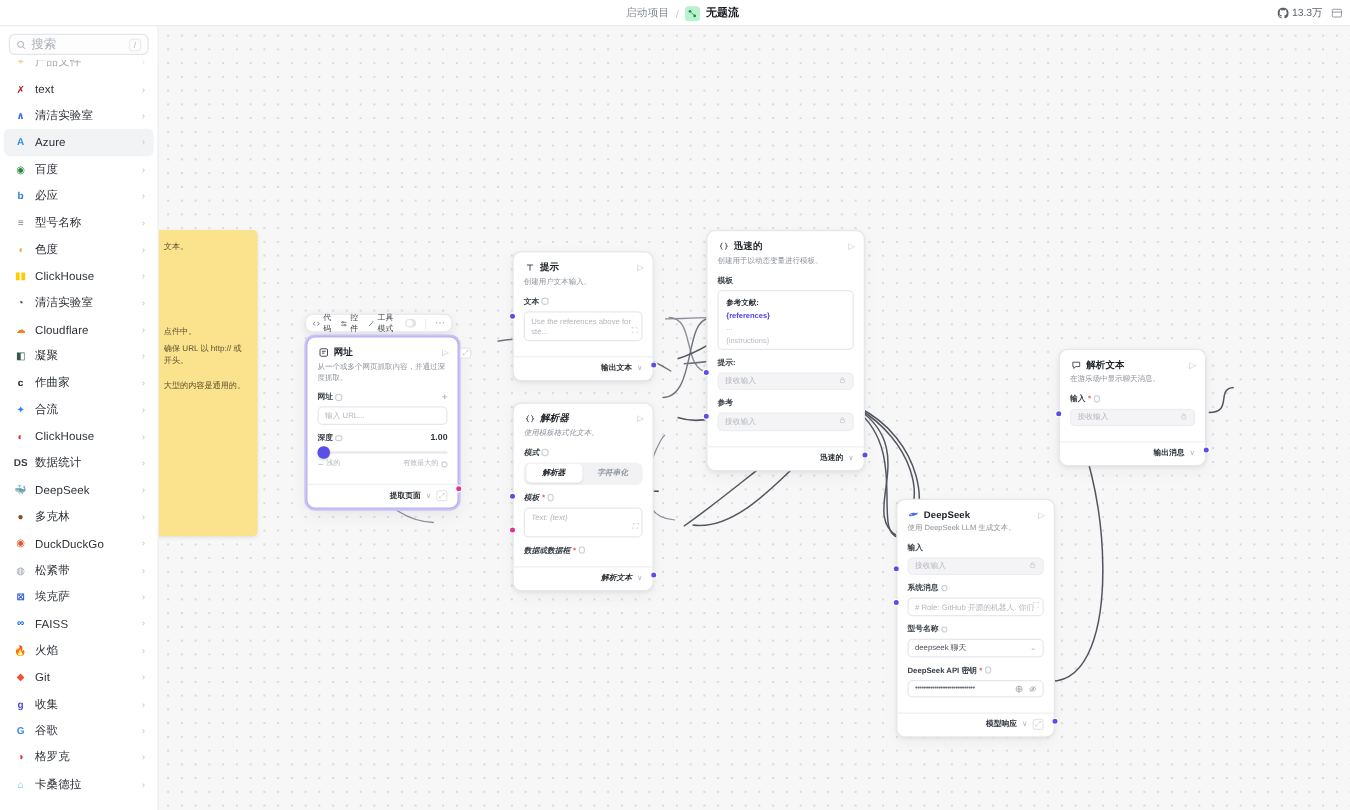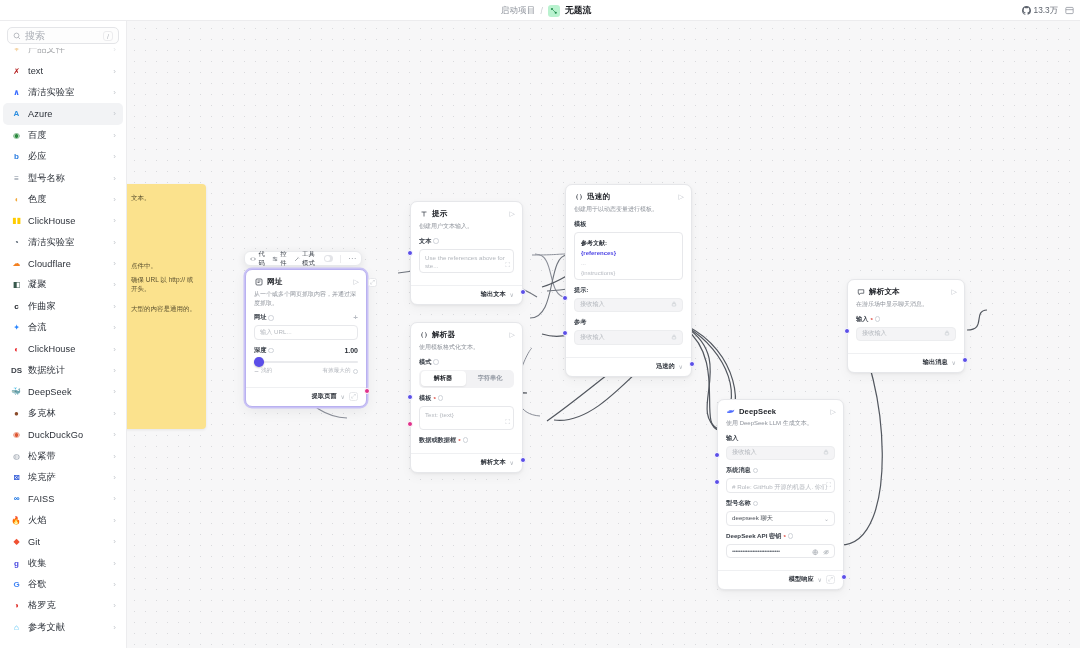--- a/index.html
+++ b/index.html
@@ -398,21 +398,21 @@
           <span class="side-label">谷歌</span>
           <span class="side-chev">›</span>
         </div>
         <div class="side-item">
           <span class="side-ico" style="color: rgb(224, 49, 44);">◑</span>
           <span class="side-label">格罗克</span>
           <span class="side-chev">›</span>
         </div>
         <div class="side-item">
           <span class="side-ico" style="color: rgb(65, 189, 245);">⌂</span>
-          <span class="side-label">参考文献</span>
+          <span class="side-label">卡桑德拉</span>
           <span class="side-chev">›</span>
         </div>
       </div>
   </div>
 
   <div class="canvas">
 
     <svg class="edges">
       <path d="M132,349 C170,349 175,395 220,397" stroke="#8b8f99" stroke-width="1.1" fill="none"></path>
       <path d="M290,400 C330,402 345,370 400,372" stroke="#3a3f47" stroke-width="1.1" fill="none"></path>
@@ -569,21 +569,21 @@
         </div>
       </div>
       <div class="node-foot">
         <span class="foot-lbl">输出文本</span>
         <span class="foot-cv">∨</span>
       </div>
       <span class="port blue" style="left:-4px; top:48px;"></span>
       <span class="port blue" style="right:-4px; bottom:9px;"></span>
     </div>
 
-    <div class="node" style="left:283px; top:301px; width:113px;">
+    <div class="node" style="left:283px; top:301px; width:113px;font-style:italic;">
       <div class="node-head">
         <span class="node-ico">
           <svg width="8" height="8" viewBox="0 0 16 16" fill="none" stroke="#3c424b" stroke-width="1.5">
               <path d="M6 3c-2 0-2 2-2 3s0 2-2 2c2 0 2 1 2 2s0 3 2 3M10 3c2 0 2 2 2 3s0 2 2 2c-2 0-2 1-2 2s0 3-2 3"></path>
             </svg>
         </span>
         <span class="node-title">解析器</span>
         <span class="node-play">▷</span>
       </div>
       <div class="node-desc">使用模板格式化文本。</div>

